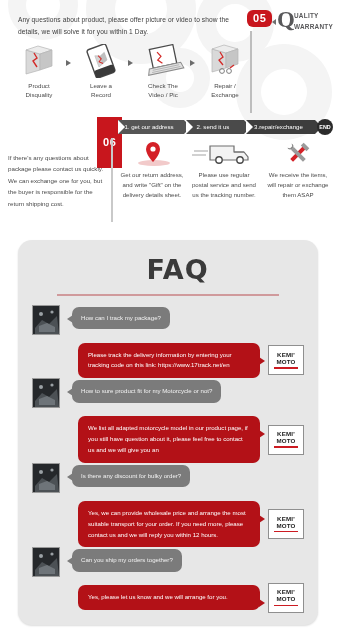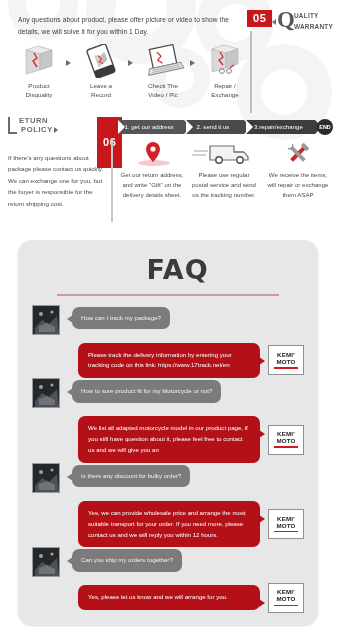--- a/index.html
+++ b/index.html
@@ -33,21 +33,21 @@
   
   .sec05 { position:absolute; left:0; top:0; width:337px; height:112px; }
   .intro {
     position:absolute; left:18px; top:14px; width:218px;
     font-size:6.6px; line-height:1.75; color:#3c3c3c; letter-spacing:.1px;
   }
   .badge05 {
     position:absolute; left:247px; top:10px;
     background:#c8161d; color:#fff; font-weight:bold;
     font-size:11px; letter-spacing:.6px;
-    padding:3px 6px 3px 6px; line-height:1;
+    padding:3px 6px 3px 6px; line-height:1;border-radius:6px;
   }
   .badge05-stem{
     position:absolute; left:250px; top:31px; width:2px; height:82px;
     background:#bdbdbd;
   }
   .qw { position:absolute; left:272px; top:8px; width:64px; height:30px; }
   .qw-tri{
     position:absolute; left:0; top:11px; width:0;height:0;
     border-top:3.5px solid transparent; border-bottom:3.5px solid transparent;
     border-right:4px solid #6e6e6e;
@@ -289,26 +289,20 @@
             <path d="M34,24 L38,21" stroke="#d32a28" stroke-width="1.3"></path>
           </svg>
         </div>
         <div class="step-lbl" style="white-space:pre-line">Repair /
 Exchange</div>
       </div>
     </div>
   </div>
 
   <div class="sec06">
-    <div class="rp-head">
-      <div class="rp-R"></div>
-      <div class="rp-l1">ETURN</div>
-      <div class="rp-l2">POLICY</div>
-      <div class="rp-tri"></div>
-    </div>
 
     <div class="badge06">06</div>
     <div class="badge06-stem"></div>
 
     <div class="rp-body">If there's any questions about package please contact us quickly. We can exchange one for you, but the buyer is responsible for the return shipping cost.</div>
 
     <div class="chevbar">
       <div class="chev c1">1. get our address</div>
       <div class="chev c2">2. send it us</div>
       <div class="chev c3">3.repair/exchange</div>

